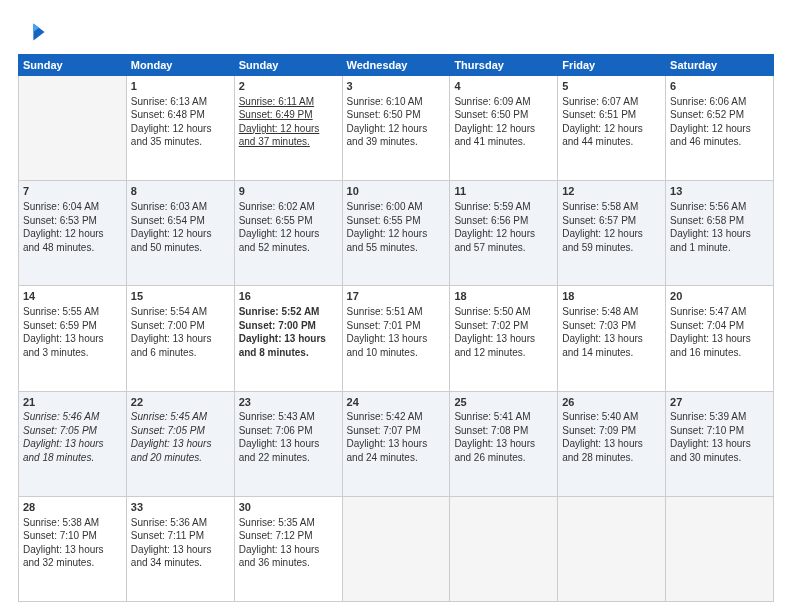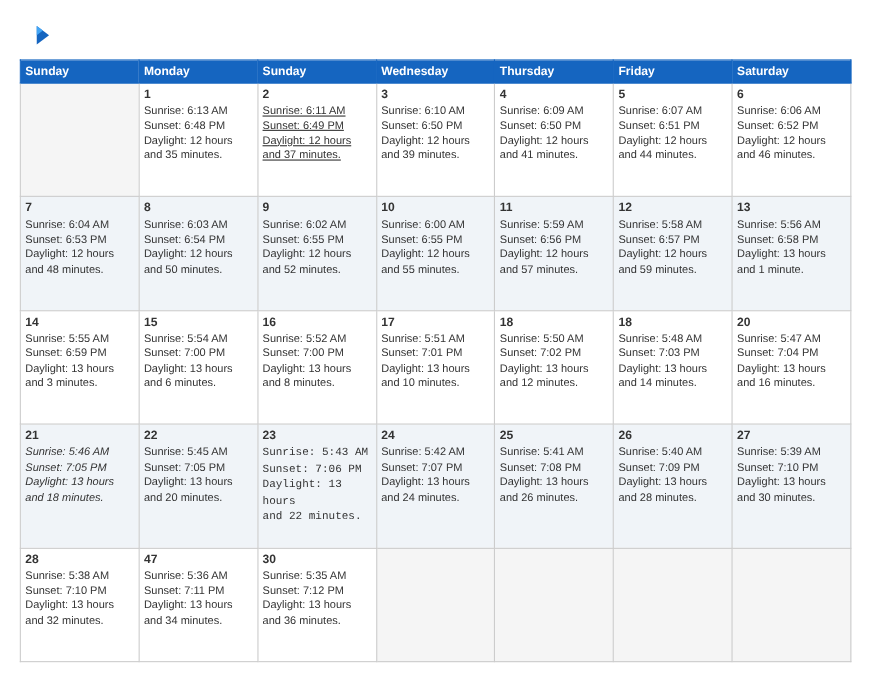--- a/index.html
+++ b/index.html
@@ -200,21 +200,21 @@
         </tr>
         <tr>
           <td><span class="day-num">14</span><span class="day-info" style="white-space: pre-line;">Sunrise: 5:55 AM
 Sunset: 6:59 PM
 Daylight: 13 hours
 and 3 minutes.</span></td>
           <td><span class="day-num">15</span><span class="day-info" style="white-space: pre-line;">Sunrise: 5:54 AM
 Sunset: 7:00 PM
 Daylight: 13 hours
 and 6 minutes.</span></td>
-          <td><span class="day-num">16</span><span class="day-info" style="white-space: pre-line;">Sunrise: 5:52 AM
+          <td><span class="day-num">16</span><span class="day-info" style="white-space: pre-line; font-weight: bold;">Sunrise: 5:52 AM
 Sunset: 7:00 PM
 Daylight: 13 hours
 and 8 minutes.</span></td>
           <td><span class="day-num">17</span><span class="day-info" style="white-space: pre-line;">Sunrise: 5:51 AM
 Sunset: 7:01 PM
 Daylight: 13 hours
 and 10 minutes.</span></td>
           <td><span class="day-num">18</span><span class="day-info" style="white-space: pre-line; text-align: right;">Sunrise: 5:50 AM
 Sunset: 7:02 PM
 Daylight: 13 hours
@@ -226,25 +226,25 @@
           <td><span class="day-num">20</span><span class="day-info" style="white-space: pre-line;">Sunrise: 5:47 AM
 Sunset: 7:04 PM
 Daylight: 13 hours
 and 16 minutes.</span></td>
         </tr>
         <tr>
           <td><span class="day-num">21</span><span class="day-info" style="white-space: pre-line; font-style: italic;">Sunrise: 5:46 AM
 Sunset: 7:05 PM
 Daylight: 13 hours
 and 18 minutes.</span></td>
-          <td><span class="day-num">22</span><span class="day-info" style="white-space: pre-line;">Sunrise: 5:45 AM
+          <td><span class="day-num">22</span><span class="day-info" style="white-space: pre-line; font-style: italic;">Sunrise: 5:45 AM
 Sunset: 7:05 PM
 Daylight: 13 hours
 and 20 minutes.</span></td>
-          <td><span class="day-num">23</span><span class="day-info" style="white-space: pre-line; font-family: Liberation Mono, monospace;">Sunrise: 5:43 AM
+          <td><span class="day-num">23</span><span class="day-info" style="white-space: pre-line;">Sunrise: 5:43 AM
 Sunset: 7:06 PM
 Daylight: 13 hours
 and 22 minutes.</span></td>
           <td><span class="day-num">24</span><span class="day-info" style="white-space: pre-line;">Sunrise: 5:42 AM
 Sunset: 7:07 PM
 Daylight: 13 hours
 and 24 minutes.</span></td>
           <td><span class="day-num">25</span><span class="day-info" style="white-space: pre-line;">Sunrise: 5:41 AM
 Sunset: 7:08 PM
 Daylight: 13 hours
@@ -256,21 +256,21 @@
           <td><span class="day-num">27</span><span class="day-info" style="white-space: pre-line;">Sunrise: 5:39 AM
 Sunset: 7:10 PM
 Daylight: 13 hours
 and 30 minutes.</span></td>
         </tr>
         <tr>
           <td><span class="day-num">28</span><span class="day-info" style="white-space: pre-line;">Sunrise: 5:38 AM
 Sunset: 7:10 PM
 Daylight: 13 hours
 and 32 minutes.</span></td>
-          <td><span class="day-num">47</span><span class="day-info" style="white-space: pre-line;">Sunrise: 5:36 AM
+          <td><span class="day-num">33</span><span class="day-info" style="white-space: pre-line;">Sunrise: 5:36 AM
 Sunset: 7:11 PM
 Daylight: 13 hours
 and 34 minutes.</span></td>
           <td><span class="day-num">30</span><span class="day-info" style="white-space: pre-line;">Sunrise: 5:35 AM
 Sunset: 7:12 PM
 Daylight: 13 hours
 and 36 minutes.</span></td>
           <td class="empty"></td>
           <td class="empty"></td>
           <td class="empty"></td>

